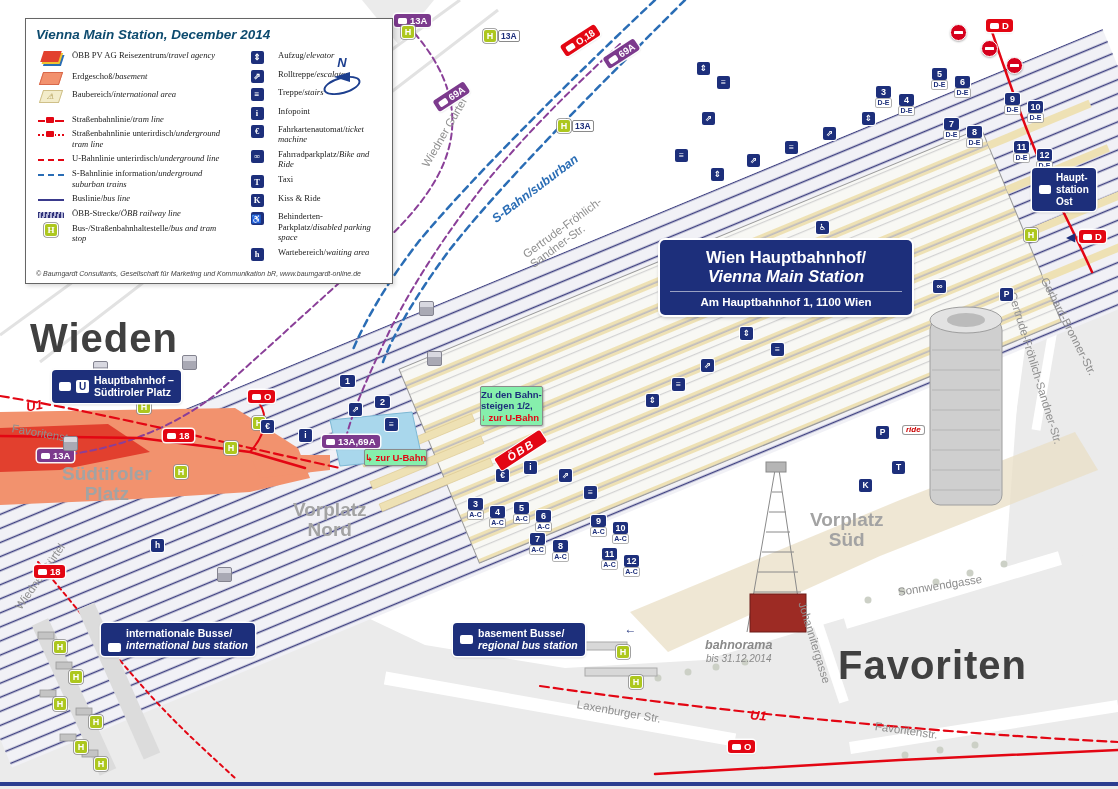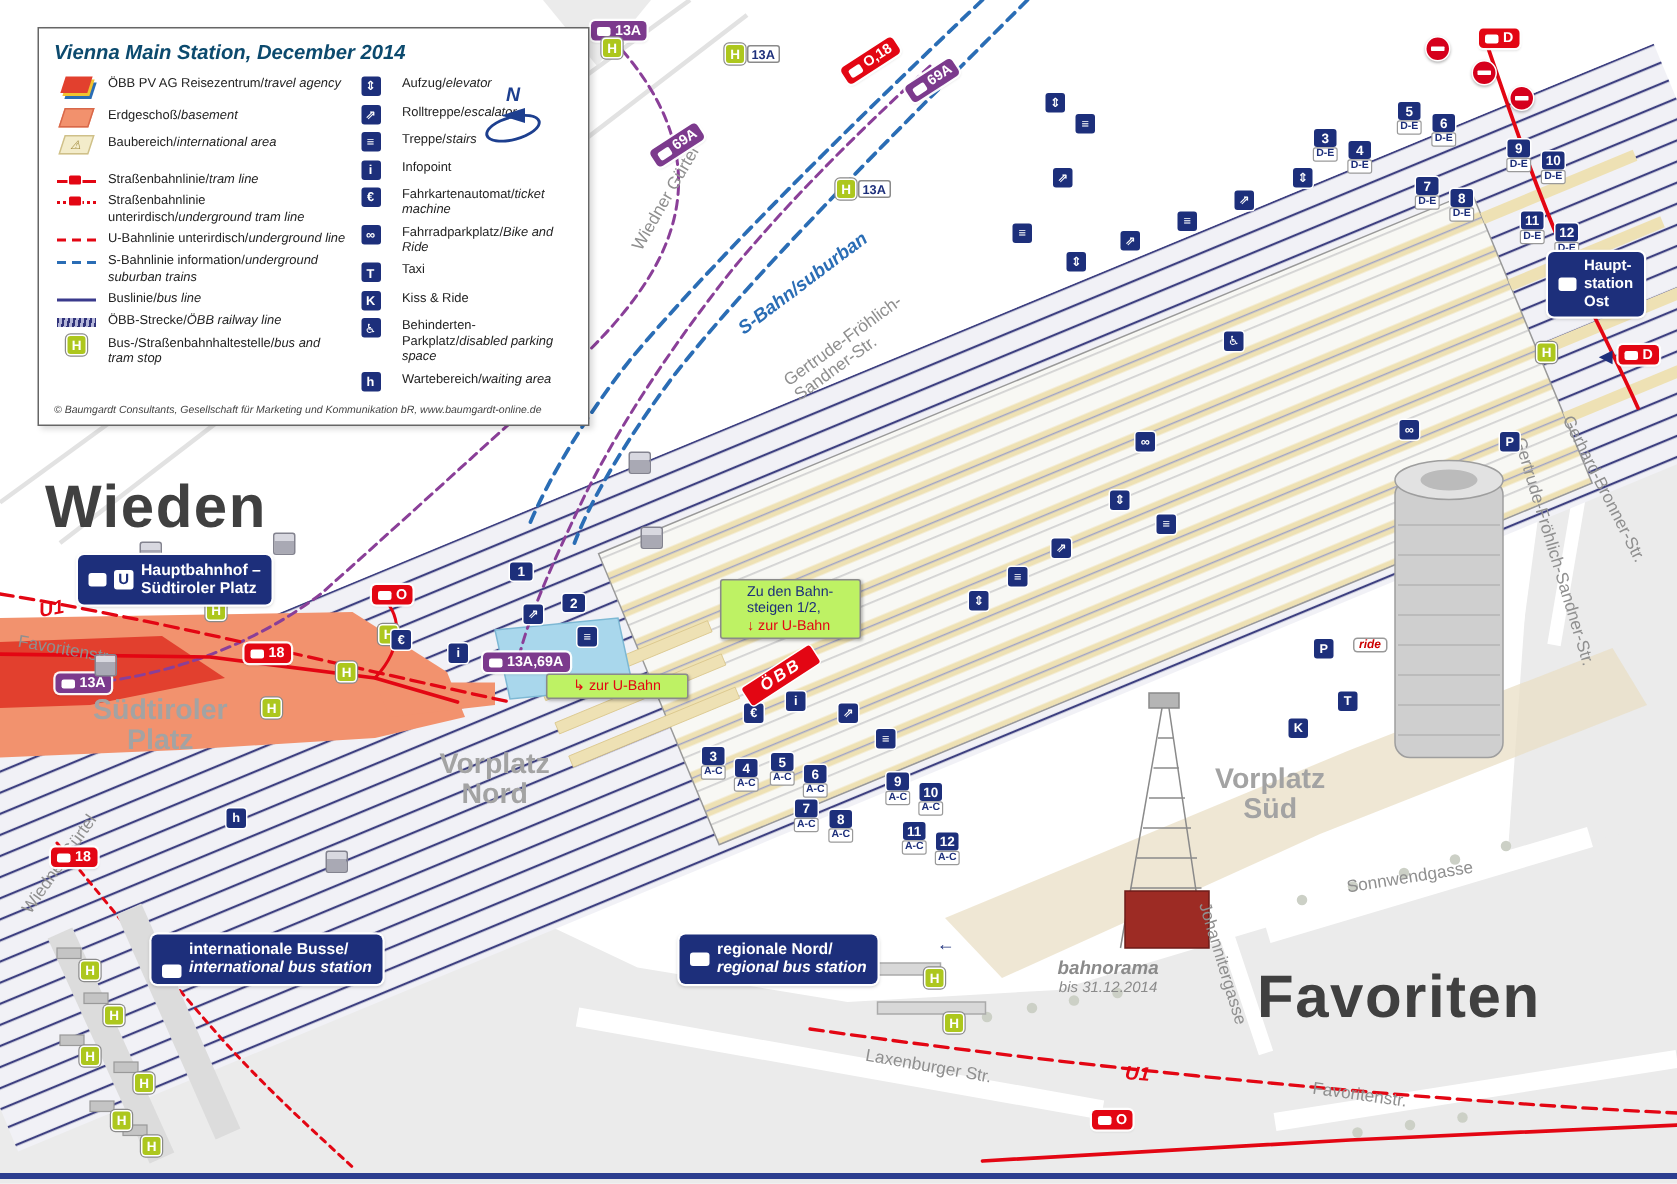--- a/index.html
+++ b/index.html
@@ -52,37 +52,37 @@
   .navybox .txt em{font-style:italic;}
   .chip{background:#fff;border-radius:2px;flex-shrink:0;}
   .tramchip{width:12px;height:9px;} .buschip{width:13px;height:9px;} .trainchip{width:12px;height:9px;}
   .uchip{width:13px;height:13px;color:#1d2f7b;font-weight:bold;font-size:10px;display:flex;align-items:center;justify-content:center;background:#fff;border-radius:2px;}
   .mainbox{position:absolute;left:660px;top:240px;width:232px;background:#1d2f7b;color:#fff;border-radius:5px;
            padding:8px 10px 7px;text-align:center;box-shadow:0 0 0 2px #fff,0 2px 4px rgba(0,0,0,.35);}
   .mainbox .l1{font-size:16.5px;font-weight:bold;}
   .mainbox .l2{font-size:16.5px;font-weight:bold;font-style:italic;}
   .mainbox .l3{font-size:11.5px;font-weight:bold;margin-top:5px;padding-top:4px;border-top:1px solid rgba(255,255,255,.55);}
   
-  .whitesign{position:absolute;background:#bef264;border:1px solid #8a8a8a;border-radius:2px;
-             box-shadow:1px 1px 2px rgba(0,0,0,.25);padding:2px 17px;line-height:1.2;font-weight:normal;font-size:9.5px;}
+  .whitesign{position:absolute;background:#86efac;border:1px solid #8a8a8a;border-radius:2px;
+             box-shadow:1px 1px 2px rgba(0,0,0,.25);padding:2px 0;line-height:1.2;font-weight:bold;font-size:9.5px;}
   #sign-platforms{left:480px;top:386px;color:#1d2f7b;}
   #sign-platforms .red{color:#e30613;}
   #sign-ubahn{left:364px;top:449px;color:#e30613;}
   #oebb-banner{position:absolute;left:498px;top:458px;background:#e30613;color:#fff;font-weight:bold;font-style:italic;
                font-size:11px;letter-spacing:2px;padding:1px 12px;transform:rotate(-33deg);transform-origin:0 50%;
                box-shadow:0 0 0 1px #fff;border-radius:2px;}
   #bahnorama-label{position:absolute;left:705px;top:638px;color:#8a8a8a;text-align:center;line-height:1.2;}
   #bahnorama-label .b1{font-style:italic;font-weight:bold;font-size:12.5px;}
   #bahnorama-label .b2{font-style:italic;font-size:10px;}
   
   #legend{position:absolute;left:25px;top:18px;width:368px;background:#fff;border:1.5px solid #666;
           padding:8px 10px 6px;box-shadow:2px 2px 4px rgba(0,0,0,.15);box-sizing:border-box;}
   .lg-title1{font-size:13.5px;font-weight:bold;color:#1b2d6b;}
   .lg-title2{font-size:13.5px;font-weight:bold;font-style:italic;color:#0c4a6e;margin-bottom:8px;}
-  .lg-cols{display:flex;}
+  .lg-cols{display:flex;gap:10px;font-family:Liberation Serif, serif;}
   .lg-left{width:196px;flex-shrink:0;} .lg-right{flex:1;}
   .lg-row{display:flex;align-items:flex-start;gap:6px;margin-bottom:4.5px;}
   .lg-swc{width:30px;display:flex;justify-content:center;flex-shrink:0;padding-top:1px;}
   .lg-label{font-size:8.6px;color:#222;line-height:1.2;}
   .lg-label em{font-style:italic;}
   .swatch{width:18px;height:11px;transform:skewX(-18deg);display:flex;align-items:center;justify-content:center;}
   .sw-agency{background:#e2402e;box-shadow:2px 2px 0 #f0c330,4px 4px 0 #2a6db5;margin-bottom:4px;}
   .sw-ground{background:#f2916d;border:1px solid #d8684a;}
   .sw-construction{background:#f3ecca;border:1px solid #cfc089;color:#a0893a;font-size:8px;}
   .lsw{width:26px;height:0;border-top:2.2px solid;margin-top:5px;position:relative;}
@@ -651,25 +651,30 @@
     <span class="chip buschip"></span>
     <span class="txt">
       <span style="display:block">internationale Busse/</span>
       <em style="display:block">international bus station</em>
     </span>
   </div>
 
   <div class="navybox" style="left:453px;top:623px;">
     <span class="chip buschip"></span>
     <span class="txt">
-      <span style="display:block">regionale Nord/</span>
+      <span style="display:block">basement Busse/</span>
       <em style="display:block">regional bus station</em>
     </span>
   </div>
 
+  <div class="mainbox">
+    <div class="l1">Wien Hauptbahnhof/</div>
+    <div class="l2">Vienna Main Station</div>
+    <div class="l3">Am Hauptbahnhof 1, 1100 Wien</div>
+  </div>
 
   <div id="bahnorama-label">
     <div class="b1">bahnorama</div>
     <div class="b2">bis 31.12.2014</div>
   </div>
 
   <div id="legend">
     <div class="lg-title2">Vienna Main Station, December 2014</div>
     <div id="compass">
       <div class="n">N</div>

